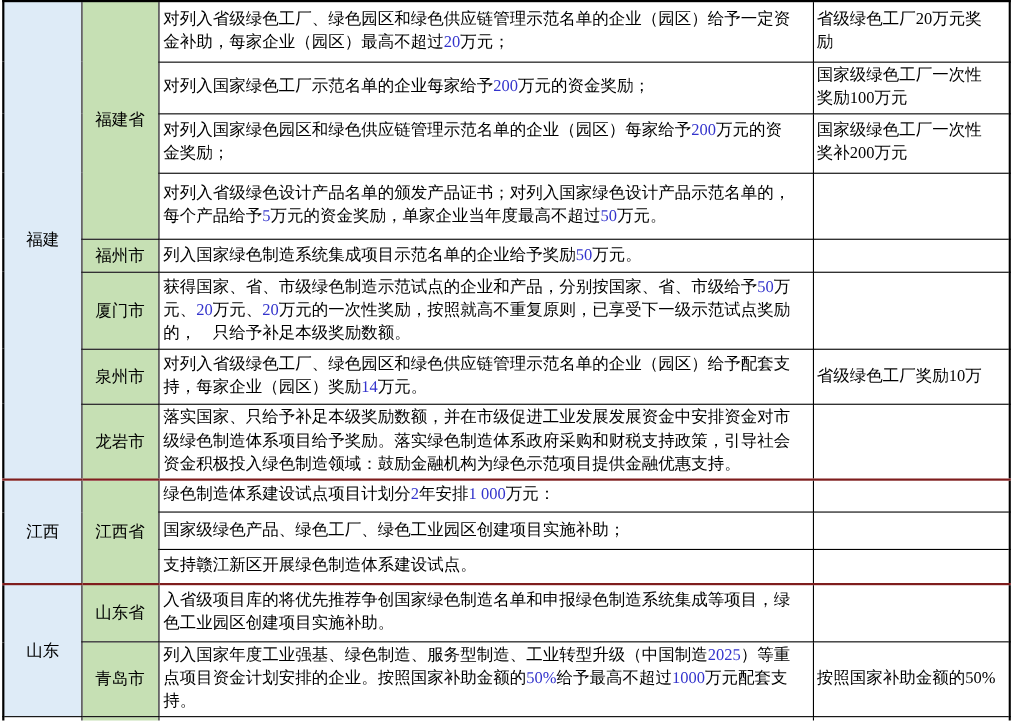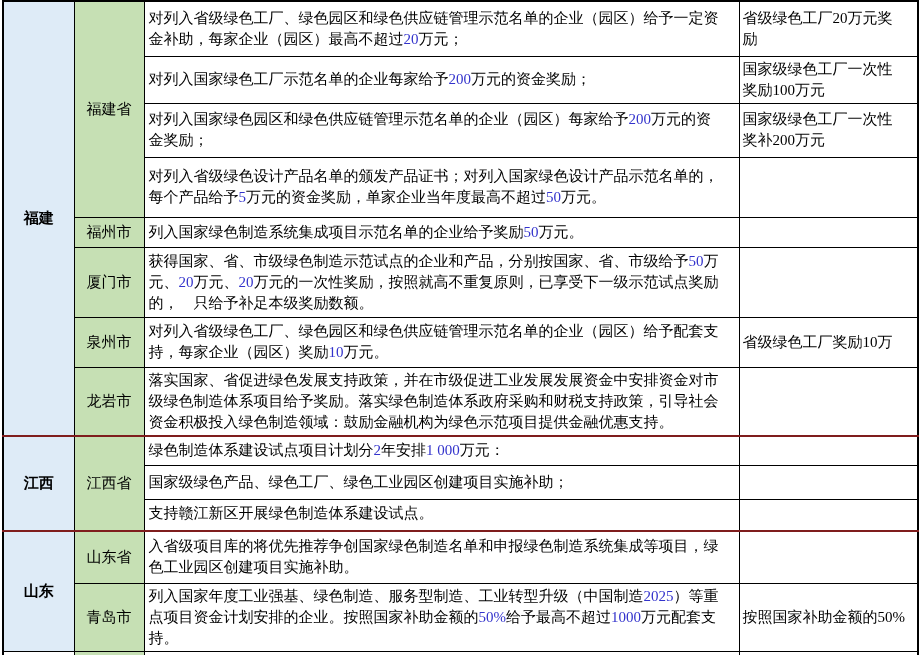--- a/index.html
+++ b/index.html
@@ -24,21 +24,20 @@
   }
   col.c-prov { width: 71px; }
   col.c-city { width: 70px; }
   col.c-desc { width: 595px; }
   col.c-note { width: 179px; }
 
   td.prov {
     background: var(--prov-bg, #DEEBF7);
     text-align: center;
     font-size: 15px;
-    font-weight: bold;
   }
   td.city {
     background: var(--city-bg, #C6E0B4);
     text-align: center;
     font-size: 15px;
   }
   td.desc {
     font-size: 15px;
     line-height: 21px;
     padding: 2px 13px 2px 4px;
@@ -99,26 +98,26 @@
     <td class="desc colorize">列入国家绿色制造系统集成项目示范名单的企业给予奖励<span class="num">50</span>万元。</td>
     <td class="note"></td>
   </tr>
   <tr class="h70">
     <td class="city">厦门市</td>
     <td class="desc colorize">获得国家、省、市级绿色制造示范试点的企业和产品，分别按国家、省、市级给予<span class="num">50</span>万元、<span class="num">20</span>万元、<span class="num">20</span>万元的一次性奖励，按照就高不重复原则，已享受下一级示范试点奖励的，　只给予补足本级奖励数额。</td>
     <td class="note"></td>
   </tr>
   <tr class="h50">
     <td class="city">泉州市</td>
-    <td class="desc colorize">对列入省级绿色工厂、绿色园区和绿色供应链管理示范名单的企业（园区）给予配套支持，每家企业（园区）奖励<span class="num">10</span>万元。</td>
+    <td class="desc colorize">对列入省级绿色工厂、绿色园区和绿色供应链管理示范名单的企业（园区）给予配套支持，每家企业（园区）奖励<span class="num">14</span>万元。</td>
     <td class="note">省级绿色工厂奖励10万</td>
   </tr>
   <tr class="h64">
     <td class="city">龙岩市</td>
-    <td class="desc colorize">落实国家、省促进绿色发展支持政策，并在市级促进工业发展发展资金中安排资金对市级绿色制造体系项目给予奖励。落实绿色制造体系政府采购和财税支持政策，引导社会资金积极投入绿色制造领域：鼓励金融机构为绿色示范项目提供金融优惠支持。</td>
+    <td class="desc colorize">落实国家、只给予补足本级奖励数额，并在市级促进工业发展发展资金中安排资金对市级绿色制造体系项目给予奖励。落实绿色制造体系政府采购和财税支持政策，引导社会资金积极投入绿色制造领域：鼓励金融机构为绿色示范项目提供金融优惠支持。</td>
     <td class="note"></td>
   </tr>
 
   <tr class="h30 section-start">
     <td class="prov" rowspan="3">江西</td>
     <td class="city" rowspan="3">江西省</td>
     <td class="desc colorize">绿色制造体系建设试点项目计划分<span class="num">2</span>年安排<span class="num">1 000</span>万元：</td>
     <td class="note"></td>
   </tr>
   <tr class="h34">

